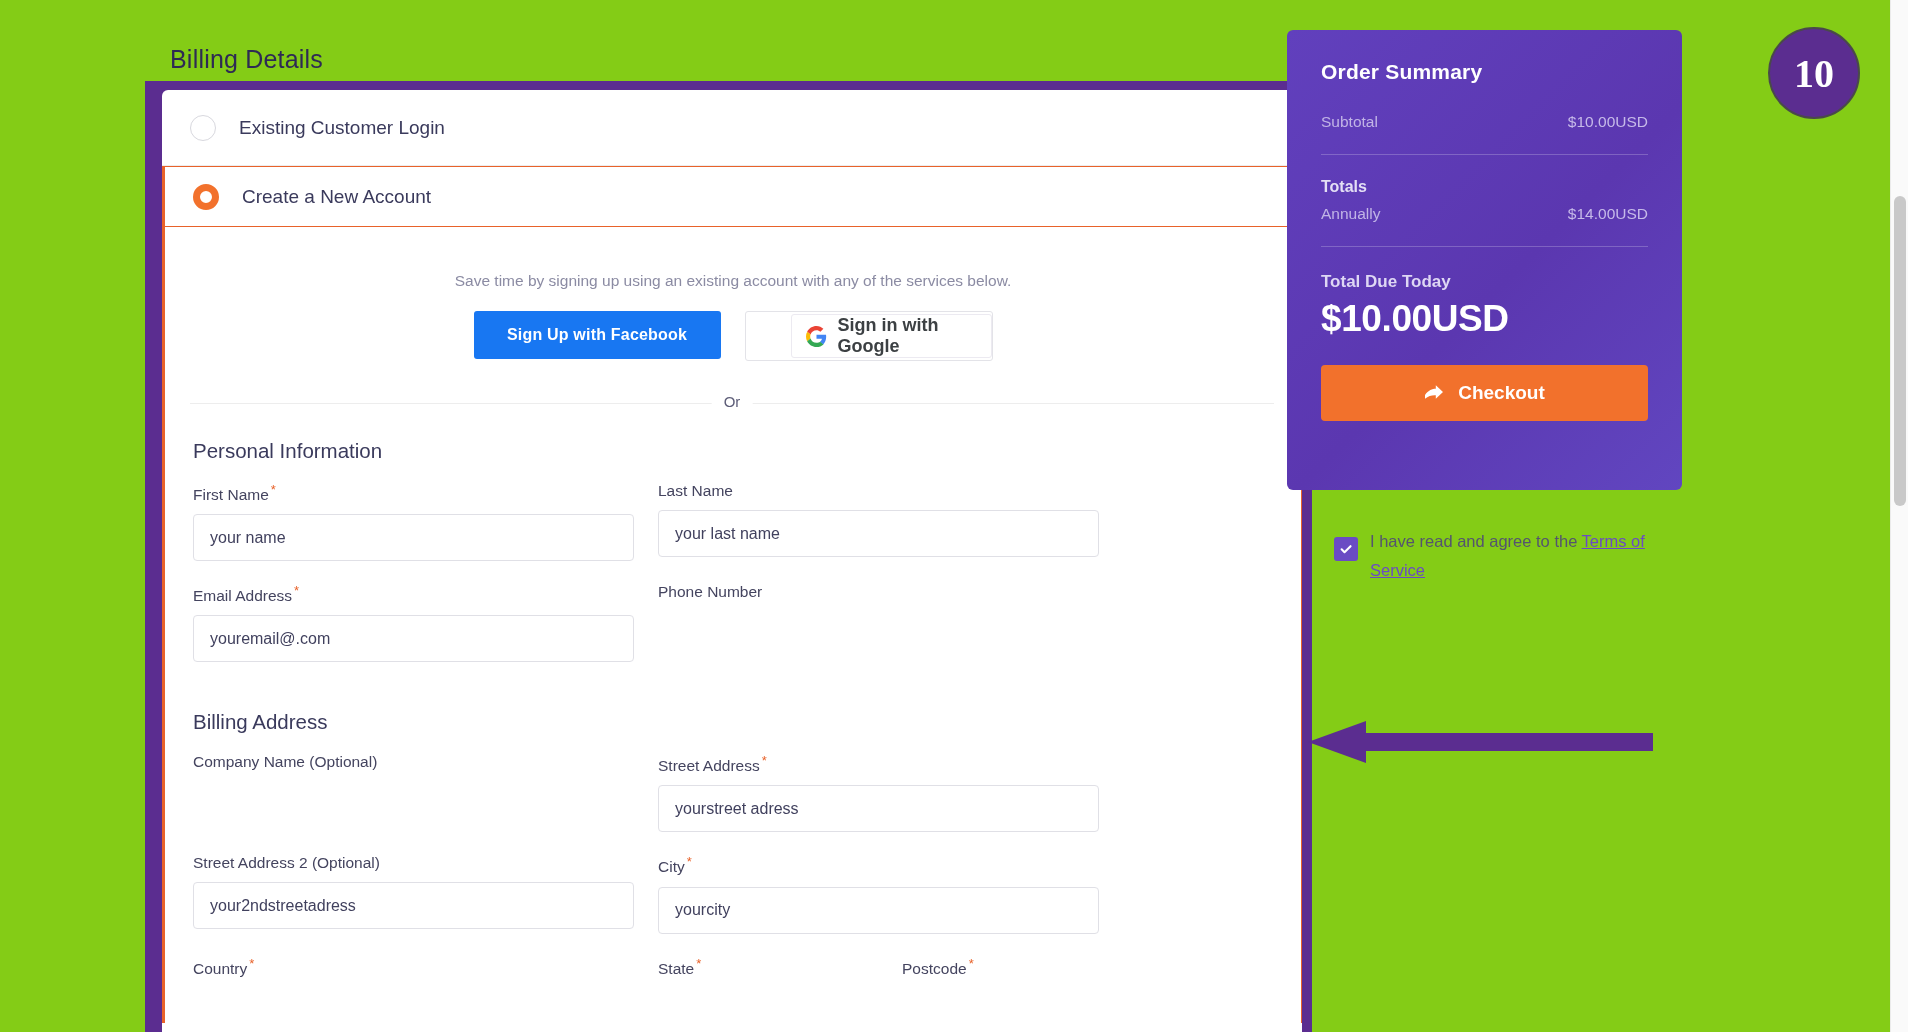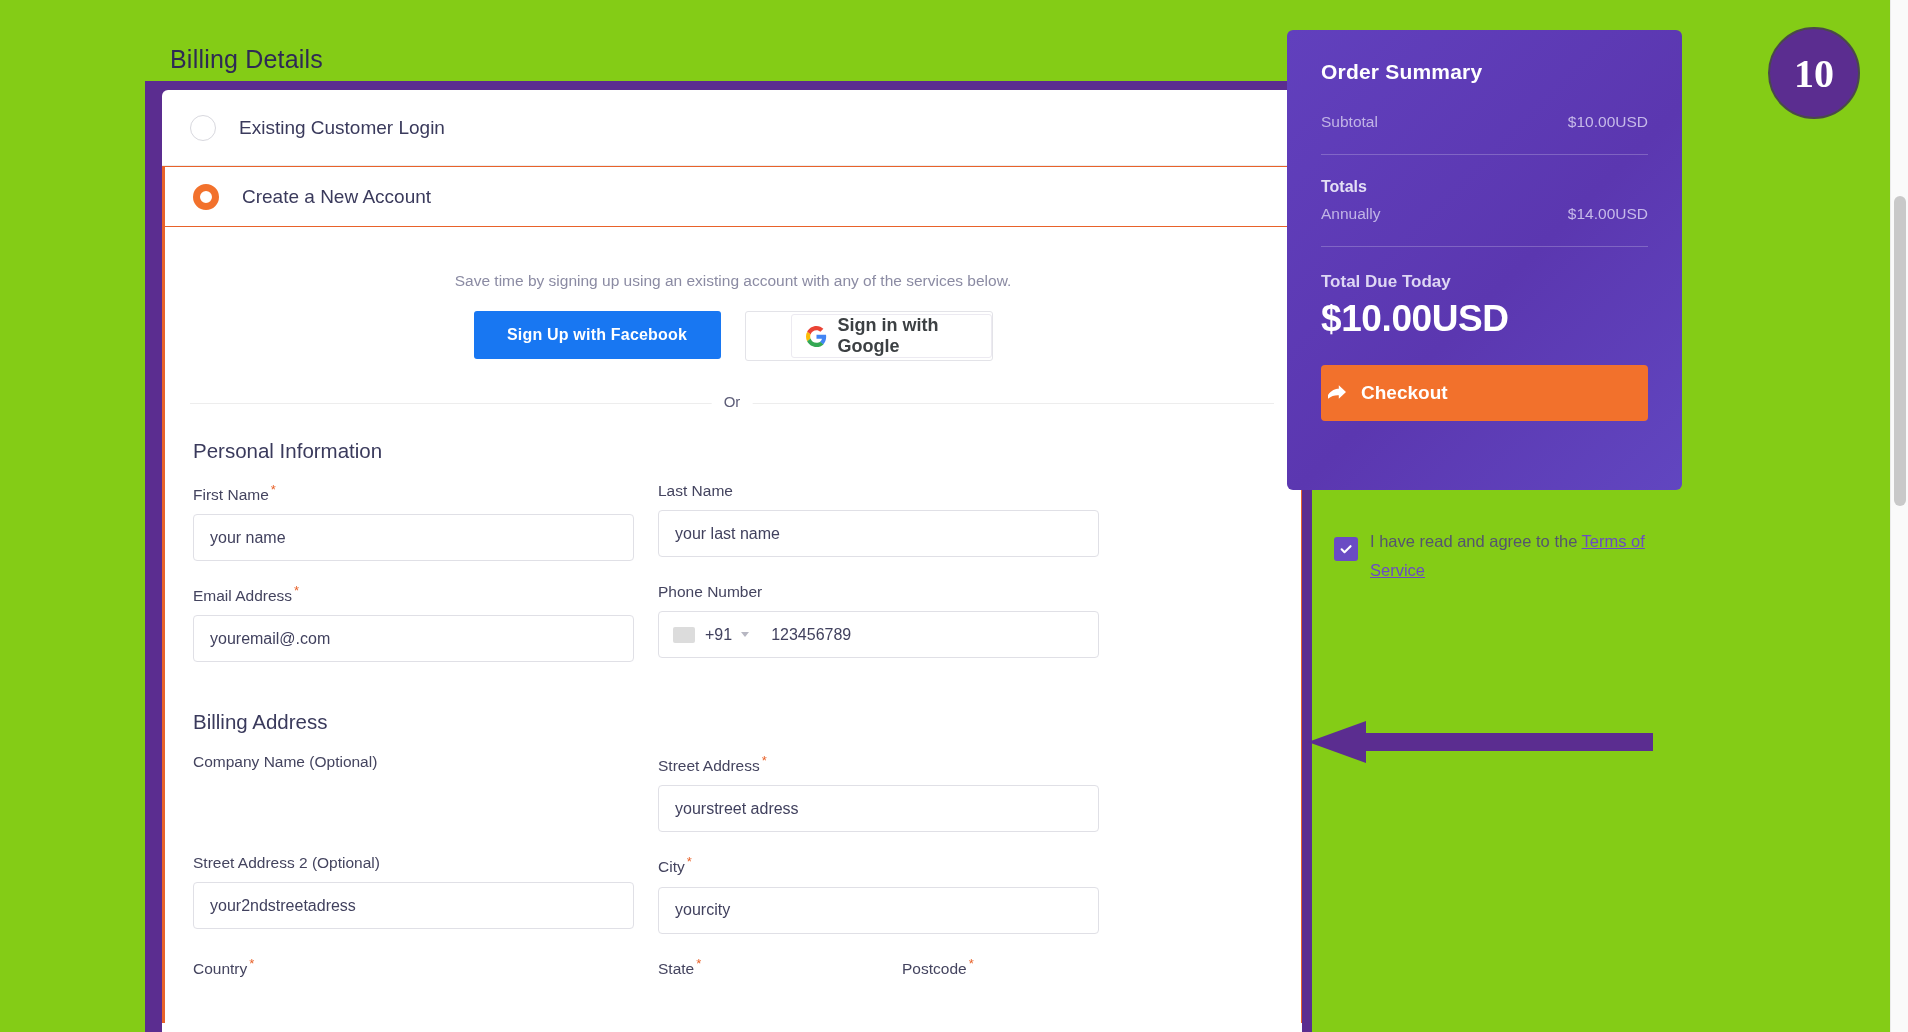--- a/index.html
+++ b/index.html
@@ -243,21 +243,21 @@
   .sum-row.tight { margin-top: 9px; justify-content: space-between; }
   .due-label {
     font-size: 17px; color: #ded7f4; font-weight: bold;
     margin-top: 25px;
   }
   .due-amount {
     font-size: 37px; font-weight: bold; color: #fff;
     margin-top: 6px; letter-spacing: -.4px;
   }
   .checkout-btn {
-    display: flex; align-items: center; 
+    display: flex; align-items: center; justify-content: center;
     gap: 14px;
     width: 100%; height: 56px;
     margin-top: 25px;
     background: #f2712c; color: #fff;
     border: none; border-radius: 4px;
     font-size: 19px; font-weight: bold;
     font-family: "Liberation Sans", sans-serif;
     cursor: pointer;
   }
   .arrow-ico { width: 20px; height: 18px; flex: none; }
@@ -357,26 +357,20 @@
 
             <div class="field">
               <label class="field-label">
                 <span>Email Address</span><span class="req">*</span>
               </label>
               <input class="input" type="text" placeholder="youremail@.com" style="">
             </div>
 
             <div class="field">
               <label class="field-label">Phone Number</label>
-              <div class="phone-wrap">
-                <div class="flag"></div>
-                <div class="dialcode">+91</div>
-                <div class="caret"></div>
-                <input class="phone-input" type="text" placeholder="123456789" style="">
-              </div>
             </div>
           </div>
 
           <div class="section-head">Billing Address</div>
 
           <div class="form-grid">
 
             <div class="field">
               <label class="field-label">Company Name (Optional)</label>
             </div>

